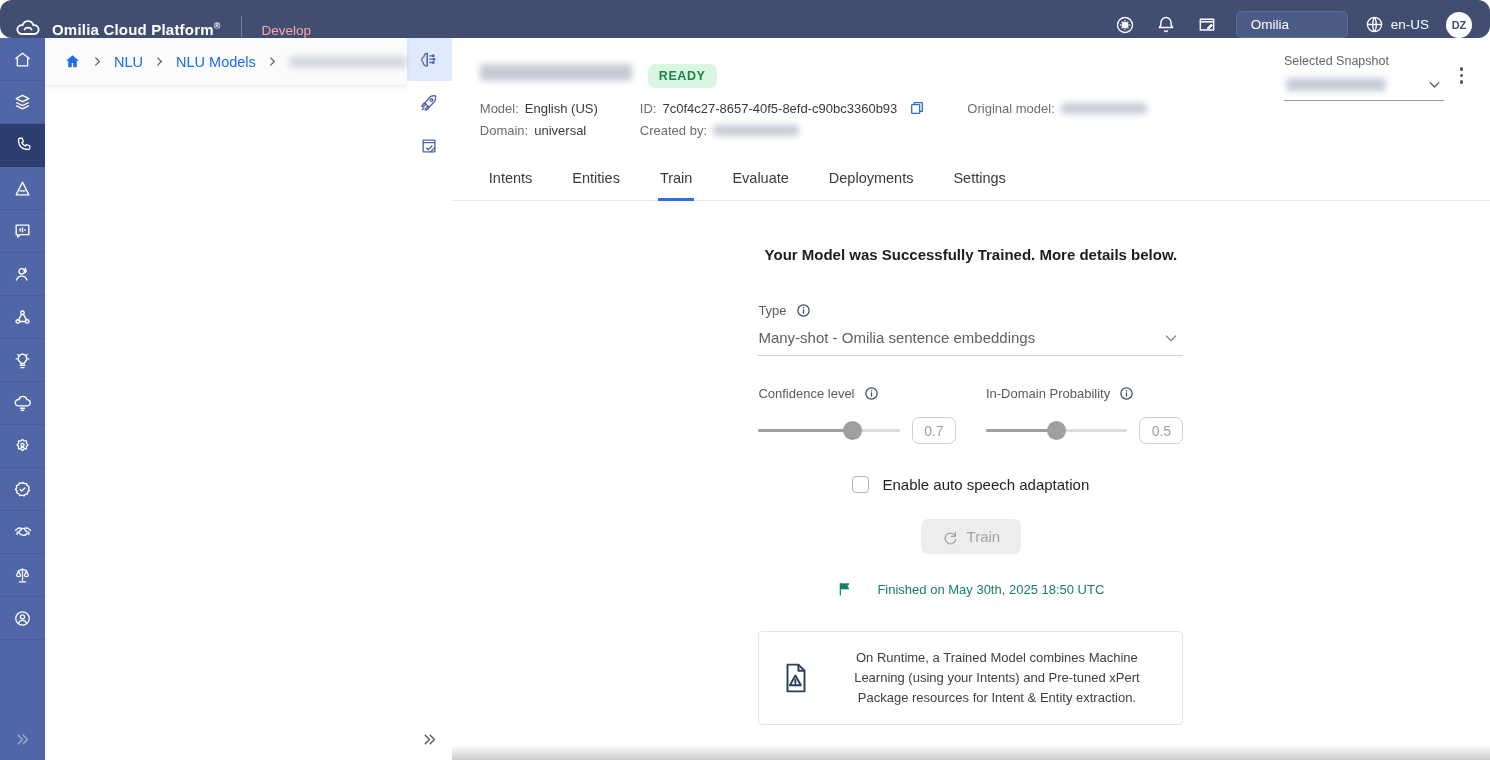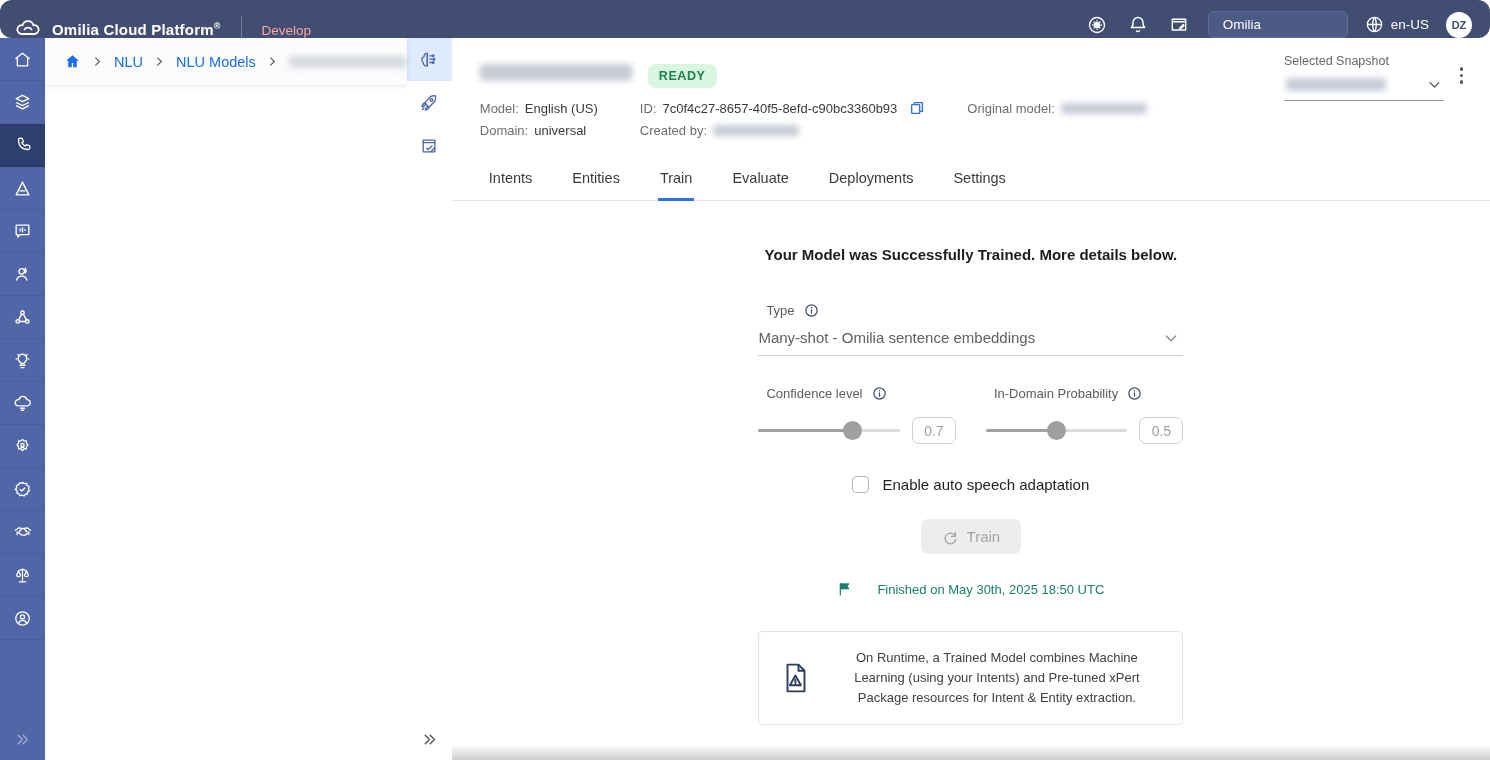--- a/index.html
+++ b/index.html
@@ -8,21 +8,21 @@
 
   
   .topbar { height:38px; background:#414e71; display:flex; align-items:flex-end; color:#fff;border-radius:12px; }
   .logo-area { display:flex; align-items:center; gap:10px; padding-left:14px; }
   .brand { font-size:15px; font-weight:bold; letter-spacing:.2px; }
   .brand sup { font-size:9px; }
   .topbar-divider { width:1px; height:22px; background:rgba(255,255,255,.28); margin:0 20px; }
   .develop { font-size:13.5px; color:#fca5a5; }
   .topbar-right { margin-left:auto; display:flex; align-items:center; gap:17px; padding-right:18px; }
   .icon-btn { display:flex; align-items:center; justify-content:center; width:24px; height:24px; cursor:pointer; }
-  .tenant-box { background:#4c5a86; border:1px solid #5e6c99; border-radius:6px; width:140px;
+  .tenant-box { background:#4c5a86; border:1px solid #5e6c99; border-radius:6px; width:112px;
     padding:5px 14px; font-size:13.5px; color:#fff; cursor:pointer; }
   .locale-chip { display:flex; align-items:center; gap:7px; font-size:13.5px; cursor:pointer; }
   .avatar { width:26px; height:26px; border-radius:50%; background:#fff; color:#3c4a6e;
     font-size:11px; font-weight:bold; display:flex; align-items:center; justify-content:center; cursor:pointer; }
 
   
   .app { display:flex; height:722px; }
   .rail1 { width:45px; background:#5066a7; display:flex; flex-direction:column; flex-shrink:0; }
   .rail1-item { height:43px; flex-shrink:0; display:flex; align-items:center; justify-content:center;
     color:#fff; border-bottom:1px solid rgba(0,0,0,.08); cursor:pointer; }
@@ -77,21 +77,21 @@
   
   .tabs { display:flex; gap:36px; padding-left:35px; margin-top:22px; border-bottom:1px solid #e8e8e8;
     font-size:14.5px; color:#3a3a3a; }
   .tab { padding:10px 2px 12px; cursor:pointer; border-bottom:3px solid transparent; margin-bottom:-1px; }
   .tab.active { border-bottom-color:#2f6fe4; }
 
   
   .center-col { width:425px; margin:0 auto; }
   .success-msg { text-align:center; font-weight:bold; font-size:15px; color:#1d1d1d; margin-top:45px; }
   .type-block { margin-top:40px; }
-  .field-label { display:flex; align-items:center; gap:9px; font-size:13px; color:#5c5c5c;margin-left:8px; }
+  .field-label { display:flex; align-items:center; gap:9px; font-size:13px; color:#5c5c5c; }
   .info-i { color:#3c4a6e; display:flex; align-items:center; cursor:pointer; }
   .select-row { display:flex; align-items:center; justify-content:space-between;
     padding:11px 4px 9px 0; border-bottom:1px solid #cfcfcf; font-size:15px; color:#5f5f5f; cursor:pointer; }
   .chevron-down { color:#8a8a8a; display:flex; }
 
   .sliders { display:flex; gap:30px; margin-top:30px; }
   .slider-group { flex:1; }
   .slider-controls { display:flex; align-items:center; gap:12px; margin-top:16px; }
   .slider { flex:1; height:3px; background:#dcdcdc; border-radius:2px; position:relative; cursor:pointer; }
   .slider-fill { height:3px; background:#9f9f9f; border-radius:2px; }

